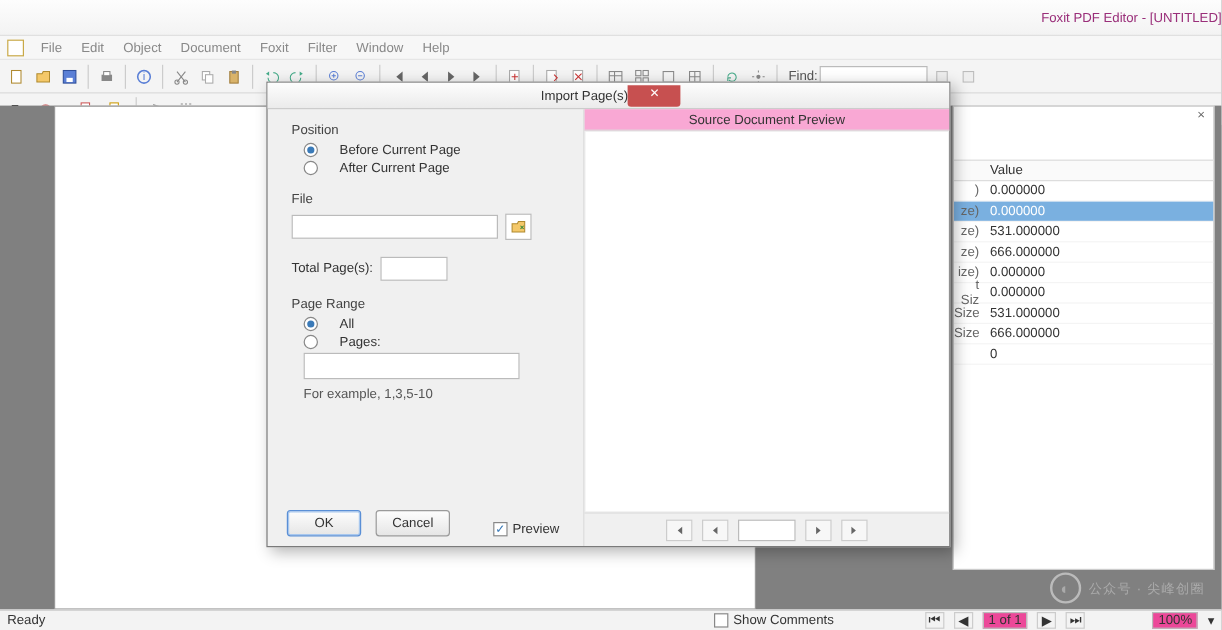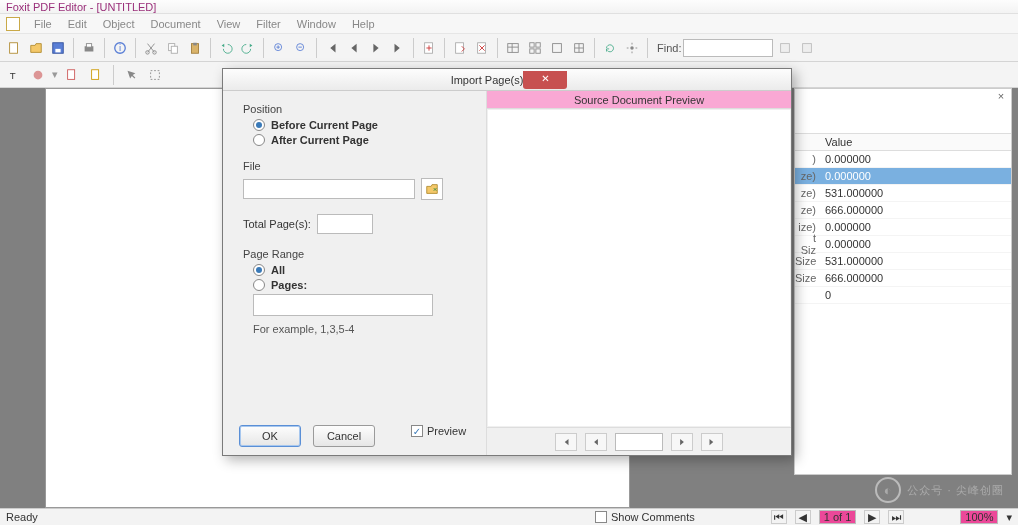--- a/index.html
+++ b/index.html
@@ -1,18 +1,18 @@
 <!DOCTYPE html>
 <html><head>
 <meta charset="utf-8">
 <style>
 * { box-sizing: border-box; margin: 0; padding: 0; font-family: "Segoe UI", Tahoma, sans-serif; font-size: 11px; }
 body { width: 1018px; height: 525px; background: #f0f0f0; overflow: hidden; position: relative; color: #333; }
 
-.titlebar { height: 14px; background: linear-gradient(#fdfdfd,#f3f3f3); border-bottom:1px solid #e0e0e0; display:flex; align-items:center; padding-left:6px; color:#9a2f7a; font-size:11px; }
+.titlebar { height: 30px; background: linear-gradient(#fdfdfd,#f3f3f3); border-bottom:1px solid #e0e0e0; display:flex; align-items:center; padding-left:6px; color:#9a2f7a; font-size:11px;justify-content:flex-end; }
 .menubar { height: 20px; background:#f7f7f7; display:flex; align-items:center; gap:4px; padding:0 6px; border-bottom:1px solid #e6e6e6; color:#888; }
 .menubar span { padding:1px 6px; cursor:default; }
 .menubar .logo{width:14px;height:14px;border:1px solid #c9a948;background:#fff;margin-right:4px;}
 
 .toolbar { height: 28px; background:#f4f4f4; border-bottom:1px solid #d4d4d4; display:flex; align-items:center; padding:0 4px; gap:2px; }
 .tb-btn{width:20px;height:20px;border:1px solid transparent;border-radius:2px;display:flex;align-items:center;justify-content:center;}
 .tb-btn svg{width:14px;height:14px;}
 .tb-sep{width:1px;height:20px;background:#ccc;margin:0 3px;}
 .find-label{margin-left:4px;color:#555;}
 .find-input{width:90px;height:18px;border:1px solid #bbb;background:#fff;}
@@ -37,31 +37,31 @@
 .dlg-body{display:flex;height:calc(100% - 22px);}
 .dlg-left{width:264px;border-right:1px solid #ddd;padding:8px 16px 22px 20px;position:relative;}
 .dlg-right{flex:1;display:flex;flex-direction:column;}
 .preview-header{height:18px;background:#f9a8d4;border-bottom:1px solid #ddd;text-align:center;line-height:18px;}
 .preview-body{flex:1;background:#fff;margin:1px;}
 .preview-nav{height:28px;border-top:1px solid #ddd;display:flex;align-items:center;justify-content:center;gap:8px;}
 .nav-btn{width:22px;height:18px;border:1px solid #ccc;background:#f7f7f7;display:flex;align-items:center;justify-content:center;}
 .nav-combo{width:48px;height:18px;border:1px solid #bbb;background:#fff;}
 
 .grp-label{color:#444;margin-top:4px;margin-bottom:4px;}
-.radio-row{display:flex;align-items:center;gap:6px;margin:3px 0 3px 10px;font-weight:bold;}
+.radio-row{display:flex;align-items:center;gap:18px;margin:3px 0 3px 10px;}
 .radio{width:12px;height:12px;border:1px solid #888;border-radius:50%;background:#fff;display:flex;align-items:center;justify-content:center;}
 .radio.on::after{content:"";width:6px;height:6px;background:#3a7ab8;border-radius:50%;}
 .field-row{display:flex;align-items:center;gap:6px;margin:6px 0;}
 .txt{height:20px;border:1px solid #bbb;background:#fff;}
 .file-txt{width:172px;}
 .browse-btn{width:22px;height:22px;border:1px solid #bbb;background:#fff;display:flex;align-items:center;justify-content:center;}
 .small-txt{width:56px;}
 .pages-txt{width:180px;height:22px;margin-left:10px;}
 .hint{color:#555;margin:6px 0 0 10px;line-height:1.3;}
-.dlg-buttons{position:absolute;left:16px;bottom:8px;display:flex;align-items:flex-start;gap:12px;}
+.dlg-buttons{position:absolute;left:16px;bottom:8px;display:flex;align-items:flex-end;gap:12px;}
 .push{width:62px;height:22px;border:1px solid #9a9a9a;border-radius:3px;background:linear-gradient(#fdfdfd,#e6e6e6);text-align:center;line-height:20px;}
 .push.primary{border:1px solid #5a8fd6;box-shadow:0 0 0 1px #a7c7ee inset;}
 .chk{width:12px;height:12px;border:1px solid #888;background:#fff;display:inline-flex;align-items:center;justify-content:center;}
 .chk.on::after{content:"✓";font-size:10px;color:#3a7ab8;}
 .chk-row{display:flex;align-items:center;gap:4px;margin-left:48px;}
 
 .statusbar{position:absolute;left:0;right:0;bottom:0;height:17px;background:#f3f3f3;border-top:1px solid #ccc;display:flex;align-items:center;padding:0 6px;gap:8px;}
 .sb-spacer{flex:1;}
 .sb-box{height:14px;border:1px solid #bbb;background:#ec4899;padding:0 4px;line-height:12px;}
 .sb-btn{width:16px;height:14px;border:1px solid #ccc;display:flex;align-items:center;justify-content:center;}
@@ -75,21 +75,21 @@
 <div class="titlebar">
   <span>Foxit PDF Editor - [UNTITLED]</span>
 </div>
 
 <div class="menubar">
   <div class="logo"></div>
   <span>File</span>
   <span>Edit</span>
   <span>Object</span>
   <span>Document</span>
-  <span>View</span>
+  <span>Foxit</span>
   <span>Filter</span>
   <span>Window</span>
   <span>Help</span>
 </div>
 
 <div class="toolbar">
   <div class="tb-btn">
       <svg viewBox="0 0 16 16">
         <rect x="3" y="2" width="9" height="12" fill="#fff" stroke="#b08a2f"></rect>
       </svg>
@@ -378,21 +378,21 @@
       <div class="radio-row">
           <div class="radio on"></div>
           <span>All</span>
         </div>
       <div class="radio-row">
           <div class="radio"></div>
           <span>Pages:</span>
         </div>
       <input class="txt pages-txt" value="" style="">
       <div class="hint">
-        <div>For example, 1,3,5-4</div>
+        <div>For example, 1,3,5-10</div>
       </div>
 
       <div class="dlg-buttons">
         <div class="push primary">OK</div>
         <div class="push">Cancel</div>
         <div class="chk-row" style="margin-left:24px">
           <div class="chk on"></div>
           <span>Preview</span>
         </div>
       </div>

